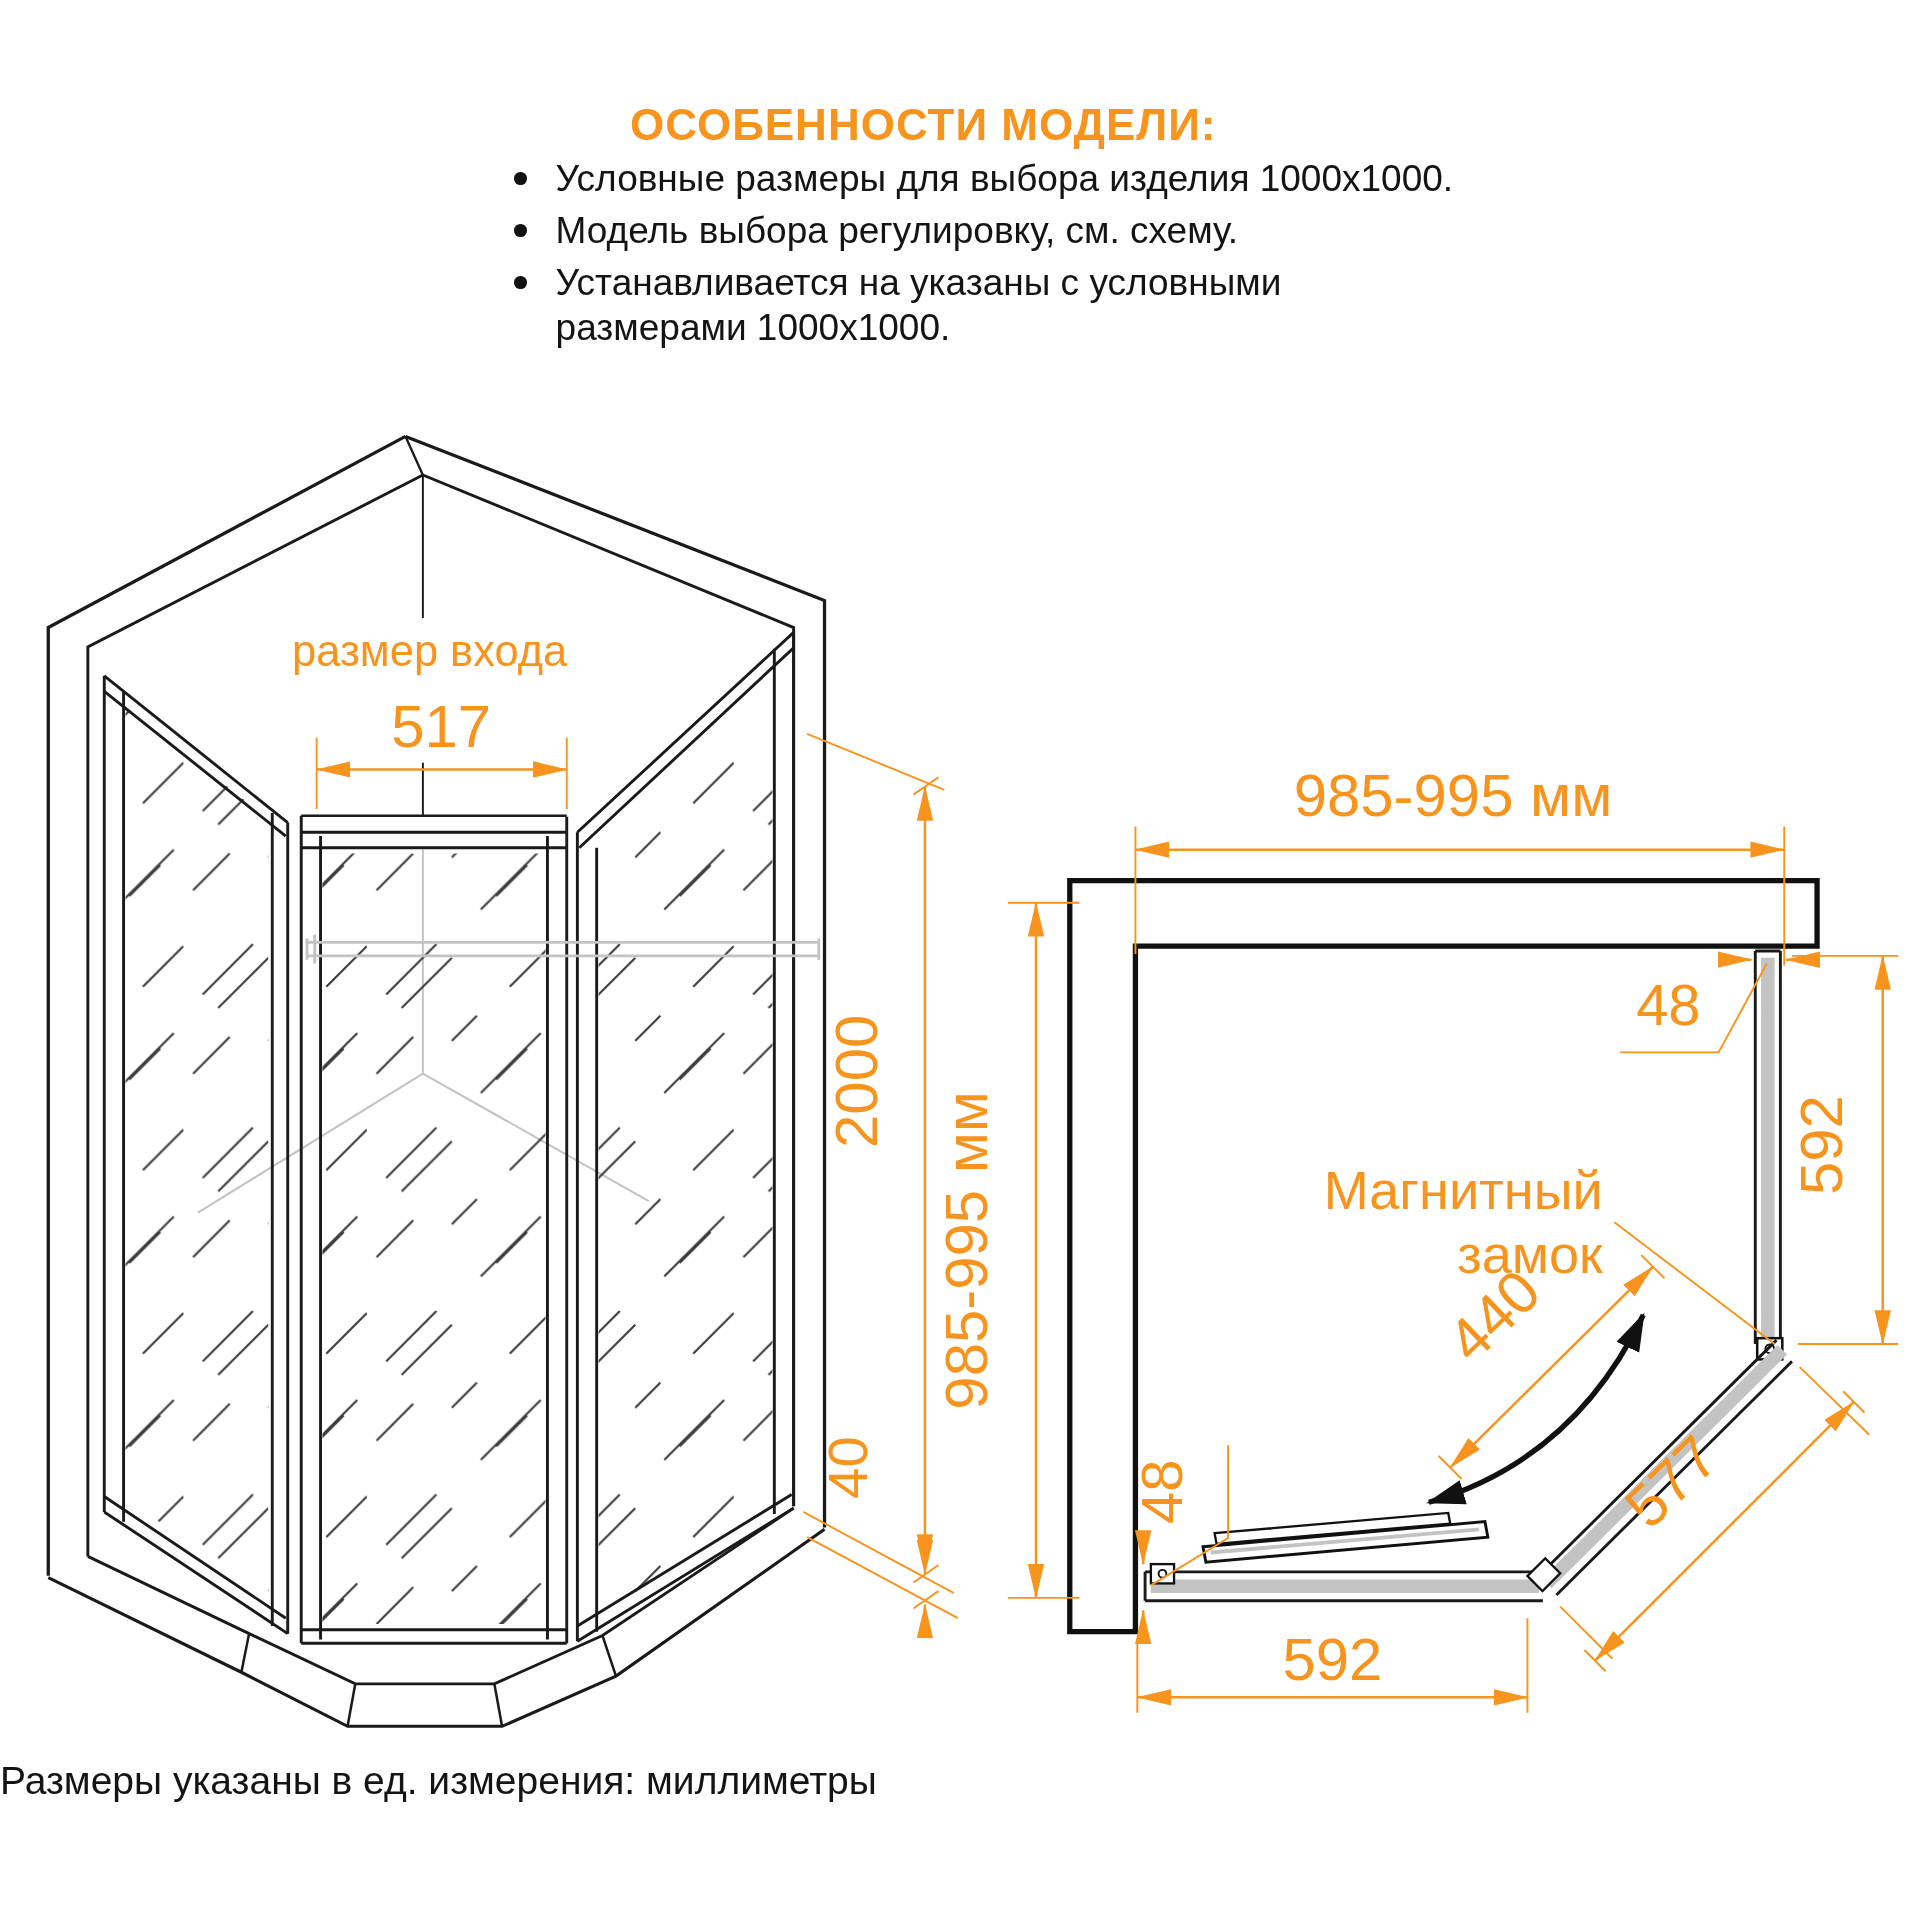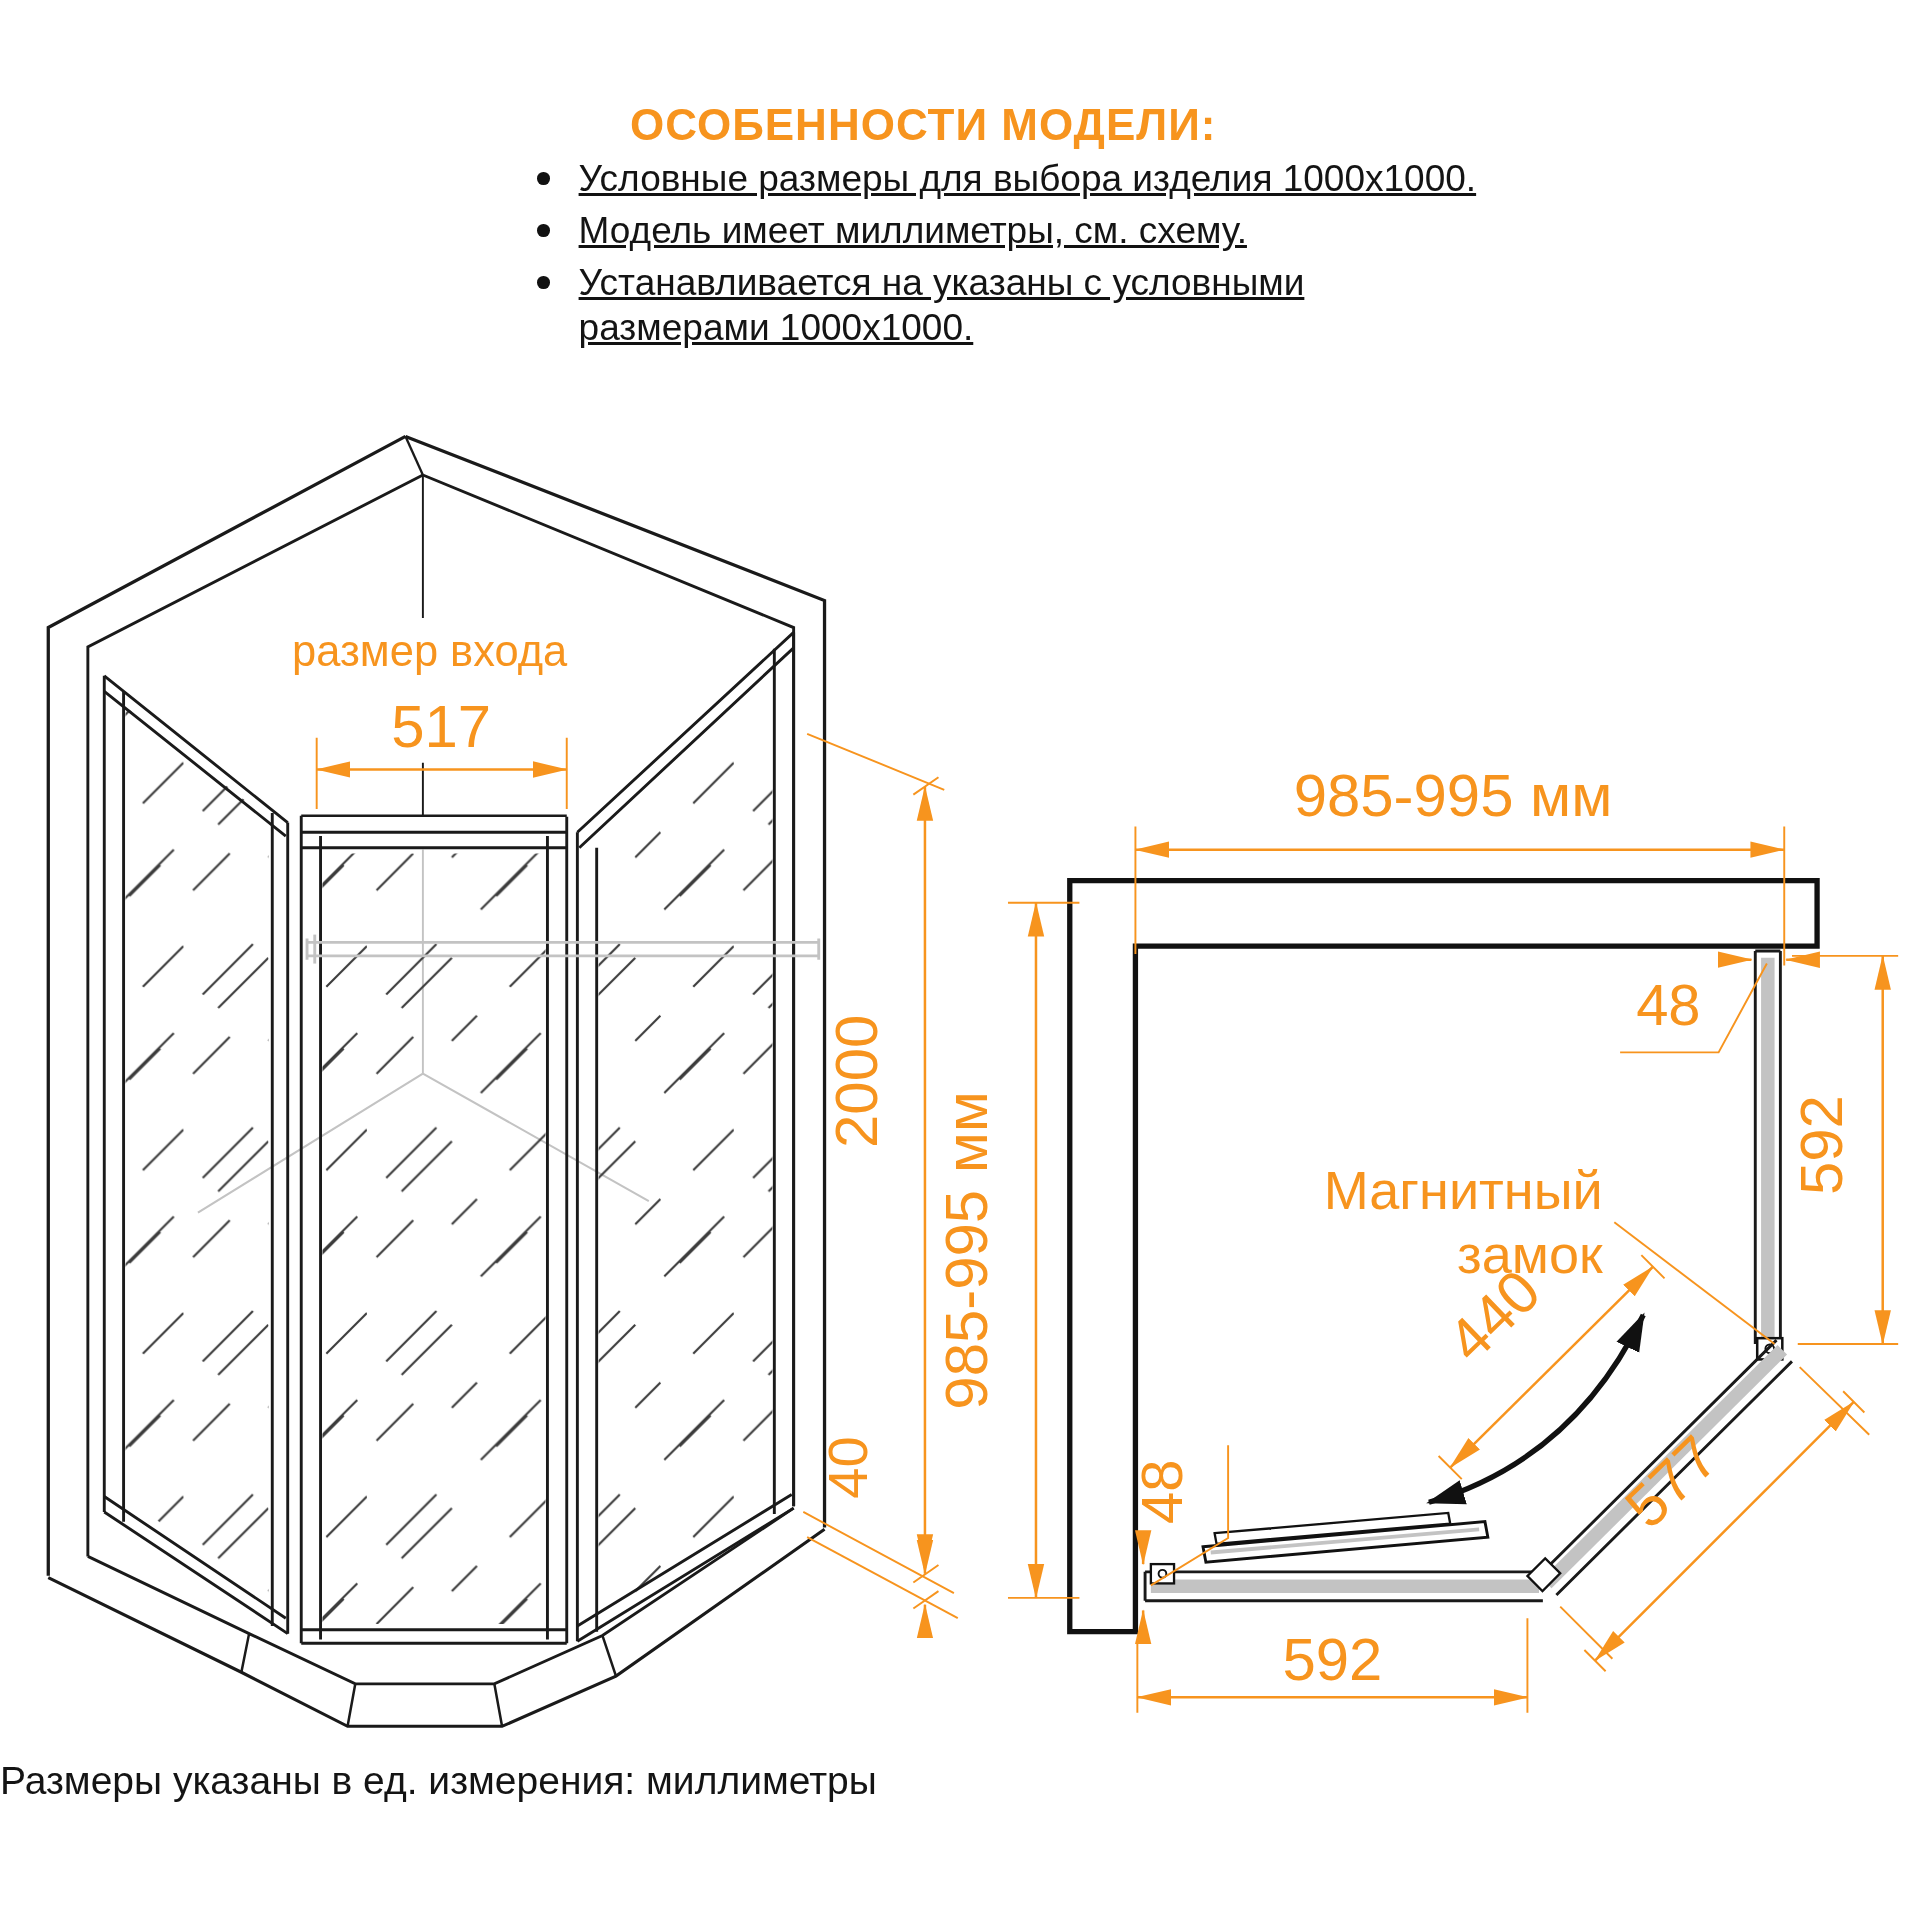--- a/index.html
+++ b/index.html
@@ -1,20 +1,20 @@
 <!DOCTYPE html>
 <html><head>
 <meta charset="utf-8">
 <style>
   html,body{margin:0;padding:0;background:#fff;}
   .page{position:relative;width:1931px;height:1931px;background:#ffffff;overflow:hidden;
         font-family:"Liberation Sans",sans-serif;color:#111;}
   .features-title{position:absolute;left:630px;top:100px;font-size:44px;font-weight:700;
         color:#F7941E;letter-spacing:1px;}
-  .bullets{position:absolute;left:537px;top:156px;width:966px;text-decoration:underline;}
+  .bullets{position:absolute;left:514px;top:156px;width:966px;}
   .bullet-row{display:flex;align-items:flex-start;margin-bottom:6.8px;}
   .dot{flex:0 0 12.6px;width:12.6px;height:12.6px;border-radius:50%;background:#111;margin-top:16.4px;margin-right:29px;}
   .btxt{font-size:37px;line-height:1.22;color:#141414;}
   .units-note{position:absolute;left:0;top:1759px;width:1806px;text-align:left;
         font-size:39px;color:#141414;}
   svg{position:absolute;left:0;top:0;}
   .blk{stroke:#1a1a1a;fill:none;}
   .gry{stroke:#c3c3c3;fill:none;}
   .dim{stroke:#F7941E;fill:none;stroke-width:2.6px;}
   .ext{stroke:#F7941E;fill:none;stroke-width:2px;}
@@ -27,21 +27,21 @@
 
   <div class="features-title">ОСОБЕННОСТИ МОДЕЛИ:</div>
 
   <div class="bullets">
     <div class="bullet-row">
       <span class="dot"></span>
       <span class="btxt">Условные размеры для выбора изделия 1000x1000.</span>
     </div>
     <div class="bullet-row">
       <span class="dot"></span>
-      <span class="btxt">Модель имеет миллиметры, см. схему.</span>
+      <span class="btxt">Модель выбора регулировку, см. схему.</span>
     </div>
     <div class="bullet-row">
       <span class="dot"></span>
       <span class="btxt">Устанавливается на указаны с условными размерами 1000x1000.</span>
     </div>
   </div>
 
   <svg width="1931" height="1931" viewBox="0 0 2000 2000">
     <defs>
       <marker id="ao" markerUnits="userSpaceOnUse" markerWidth="36" markerHeight="22" viewBox="0 0 36 22" refX="35" refY="11" orient="auto-start-reverse">

